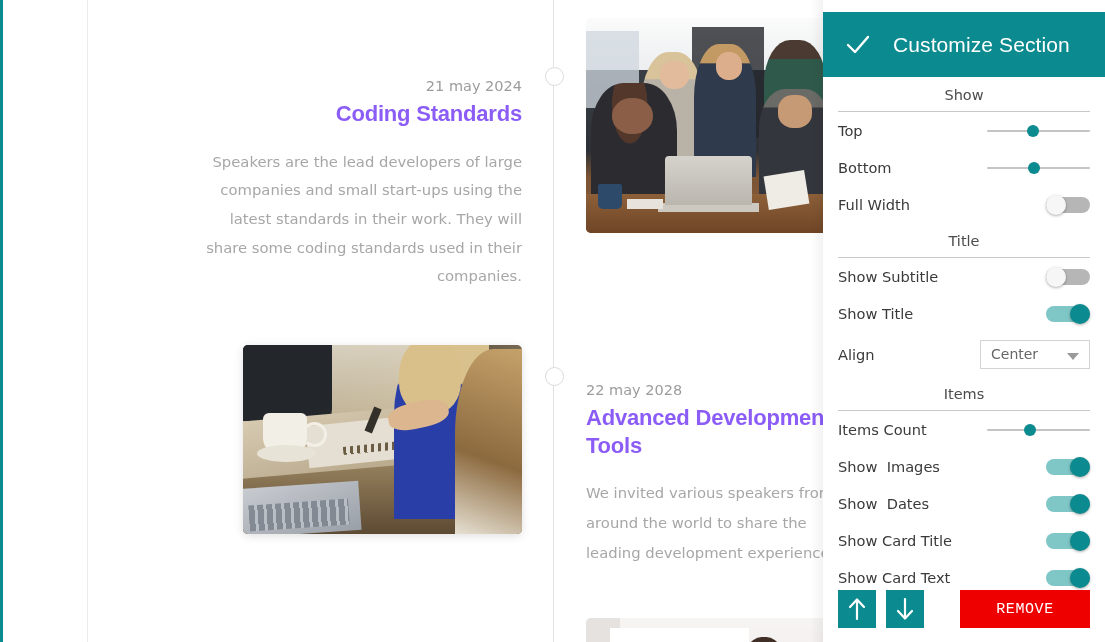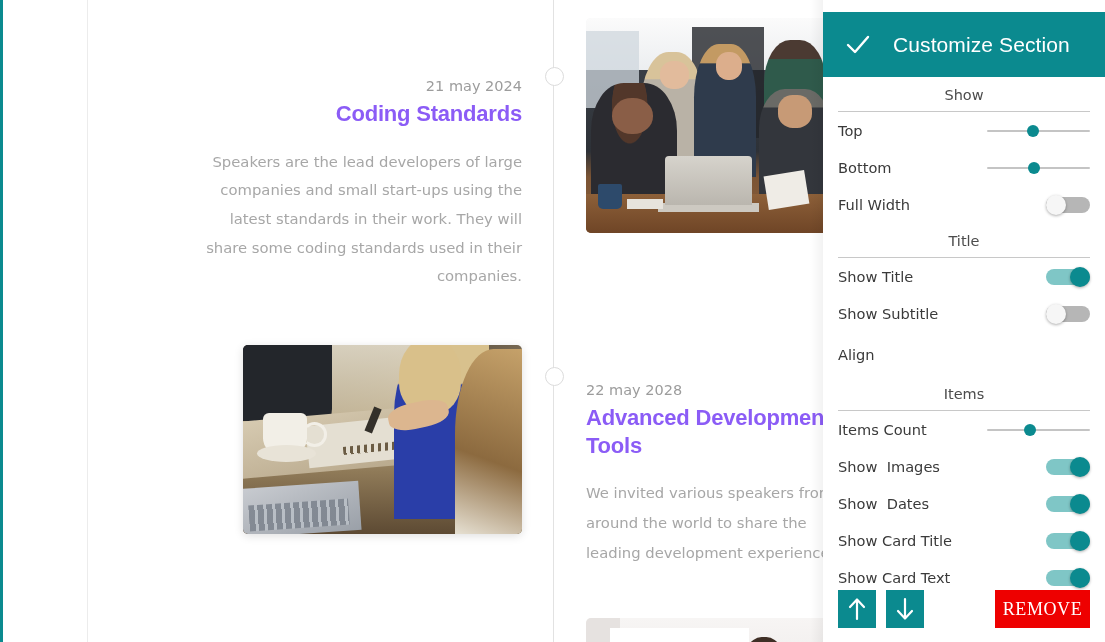--- a/index.html
+++ b/index.html
@@ -318,31 +318,31 @@
     width: 38px; height: 38px;
     background: #0b8a8f;
     margin-right: 10px;
     position: relative;
     cursor: pointer;
     flex: 0 0 auto;
   }
   .arrow-btn svg { position: absolute; left: 9px; top: 7px; }
   .remove-btn {
     margin-left: auto;
-    width: 95px; height: 38px;
+    width: 130px; height: 38px;
     background: #ee0000;
     color: #ffffff;
-    font-size: 18px;
+    font-size: 15px;
     letter-spacing: 0.6px;
     display: flex;
     align-items: center;
     justify-content: center;
     cursor: pointer;
     border: none;
-    font-family: Liberation Serif, serif;
+    font-family: Liberation Mono, monospace;
     flex: 0 0 auto;
   }
 </style>
 </head>
 <body>
 
 <div id="root">
 
   <div class="edge-accent"></div>
 
@@ -456,37 +456,41 @@
         <span class="ctrl-label">Full Width</span>
         <span class="toggle off">
           <span class="tr"></span>
           <span class="kb"></span>
         </span>
       </div>
 
       <div class="section-head">Title</div>
 
       <div class="ctrl-row">
+        <span class="ctrl-label">Show Subtitle</span>
+        <span class="toggle off">
+          <span class="tr"></span>
+          <span class="kb"></span>
+        </span>
+      </div>
+
+      <div class="ctrl-row">
         <span class="ctrl-label">Show Title</span>
         <span class="toggle on">
           <span class="tr"></span>
           <span class="kb"></span>
         </span>
       </div>
 
-      <div class="ctrl-row">
-        <span class="ctrl-label">Show Subtitle</span>
-        <span class="toggle off">
-          <span class="tr"></span>
-          <span class="kb"></span>
-        </span>
-      </div>
-
       <div class="ctrl-row" style="height:44px">
         <span class="ctrl-label">Align</span>
+        <span class="select-box">
+          <span class="sel-val">Center</span>
+          <span class="caret"></span>
+        </span>
       </div>
 
       <div class="section-head">Items</div>
 
       <div class="ctrl-row">
         <span class="ctrl-label">Items Count</span>
         <span class="slider">
           <span class="track"></span>
           <span class="thumb" style="left:42%"></span>
         </span>

